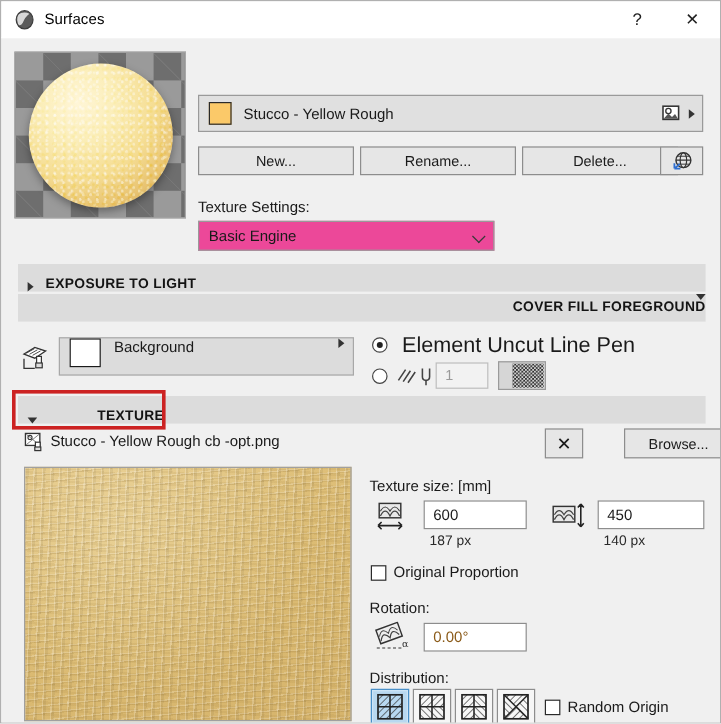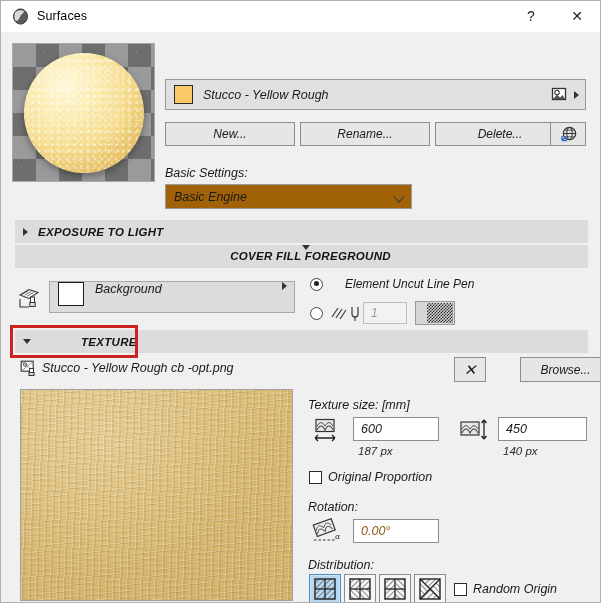--- a/index.html
+++ b/index.html
@@ -47,21 +47,20 @@
     font-size: 14px; color: #222;
     cursor: default;
   }
 
   
   .content {
     position: relative;
     height: 571px;
     background: #f0f0f0;
     padding: 0;
-    font-style: italic;
   }
 
   
   .sphere-box {
     position: absolute;
     left: 11px; top: 11px;
     width: 143px; height: 139px;
     border: 1px solid #a8a8a8;
     background: #8b8b8b;
     overflow: hidden;
@@ -145,21 +144,21 @@
   #btn-ren  { position: absolute; left: 299px; top: 90px; width: 130px; }
   #btn-del  { position: absolute; left: 434px; top: 90px; width: 130px; }
   #btn-glob { position: absolute; left: 549px; top: 90px; width: 36px; }
 
   
   .engine-label {
     position: absolute; left: 164px; top: 134px;
     font-size: 12.5px;
   }
   .combo {
-    background: #a16207;
+    background: #ec4899;
     border: 1px solid #9a9a9a;
     height: 25px;
     display: flex; align-items: center;
     padding: 0 6px 0 8px;
     font-size: 12.5px;
     cursor: default;
   }
   .combo .cval { flex: 1 1 auto; }
   .chev {
     width: 11px; height: 11px; flex: 0 0 auto;
@@ -175,21 +174,21 @@
   }
   #engine-combo { position: absolute; left: 164px; top: 152px; width: 247px; }
 
   
   .section {
     position: absolute;
     left: 14px;
     width: 573px;
     height: 23px;
     background: #dcdcdc;
-    display: flex; align-items: center;
+    display: flex; align-items: flex-end;
     padding-left: 8px;
     cursor: default;
   }
   .sec-label {
     font-size: 11.5px;
     font-weight: bold;
     letter-spacing: .3px;
     color: #141414;
     margin-left: 10px;
   }
@@ -250,21 +249,21 @@
     background: #fff;
     position: relative;
     flex: 0 0 auto;
   }
   .radio.on::after {
     content:"";
     position:absolute; left:2.6px; top:2.6px;
     width: 5px; height: 5px;
     background: #222; border-radius: 50%;
   }
-  .radio-label { margin-left: 22px; font-size: 12px; }
+  .radio-label { margin-left: 12px; font-size: 18px; }
 
   .pen-num {
     position: absolute;
     left: 362px; top: 270px;
     width: 44px; height: 22px;
     background: #f2f2f2;
     border: 1px solid #bdbdbd;
     color: #9a9a9a;
     font-size: 12px;
     display: flex; align-items: center;
@@ -426,21 +425,21 @@
       <svg width="19" height="19" viewBox="0 0 19 19">
         <circle cx="10.5" cy="8.5" r="6.2" fill="none" stroke="#333" stroke-width="1.2"></circle>
         <ellipse cx="10.5" cy="8.5" rx="2.7" ry="6.2" fill="none" stroke="#333" stroke-width="1"></ellipse>
         <line x1="4.3" y1="8.5" x2="16.7" y2="8.5" stroke="#333" stroke-width="1"></line>
         <line x1="5.3" y1="5.2" x2="15.7" y2="5.2" stroke="#333" stroke-width=".8"></line>
         <line x1="5.3" y1="11.8" x2="15.7" y2="11.8" stroke="#333" stroke-width=".8"></line>
         <path d="M8 15.5 L3 15.5 M3 15.5 L3 11 M3 15.5 L7.5 11.5" stroke="#2f6fd0" stroke-width="1.5" fill="none"></path>
       </svg>
     </div>
 
-    <div class="lbl engine-label">Basic Settings:</div>
+    <div class="lbl engine-label">Texture Settings:</div>
     <div class="combo" id="engine-combo">
       <span class="cval">Basic Engine</span>
       <span class="chev"></span>
     </div>
 
     <div class="section" id="sec-exposure">
       <span class="tri-collapsed"></span>
       <span class="sec-label">EXPOSURE TO LIGHT</span>
     </div>
 

